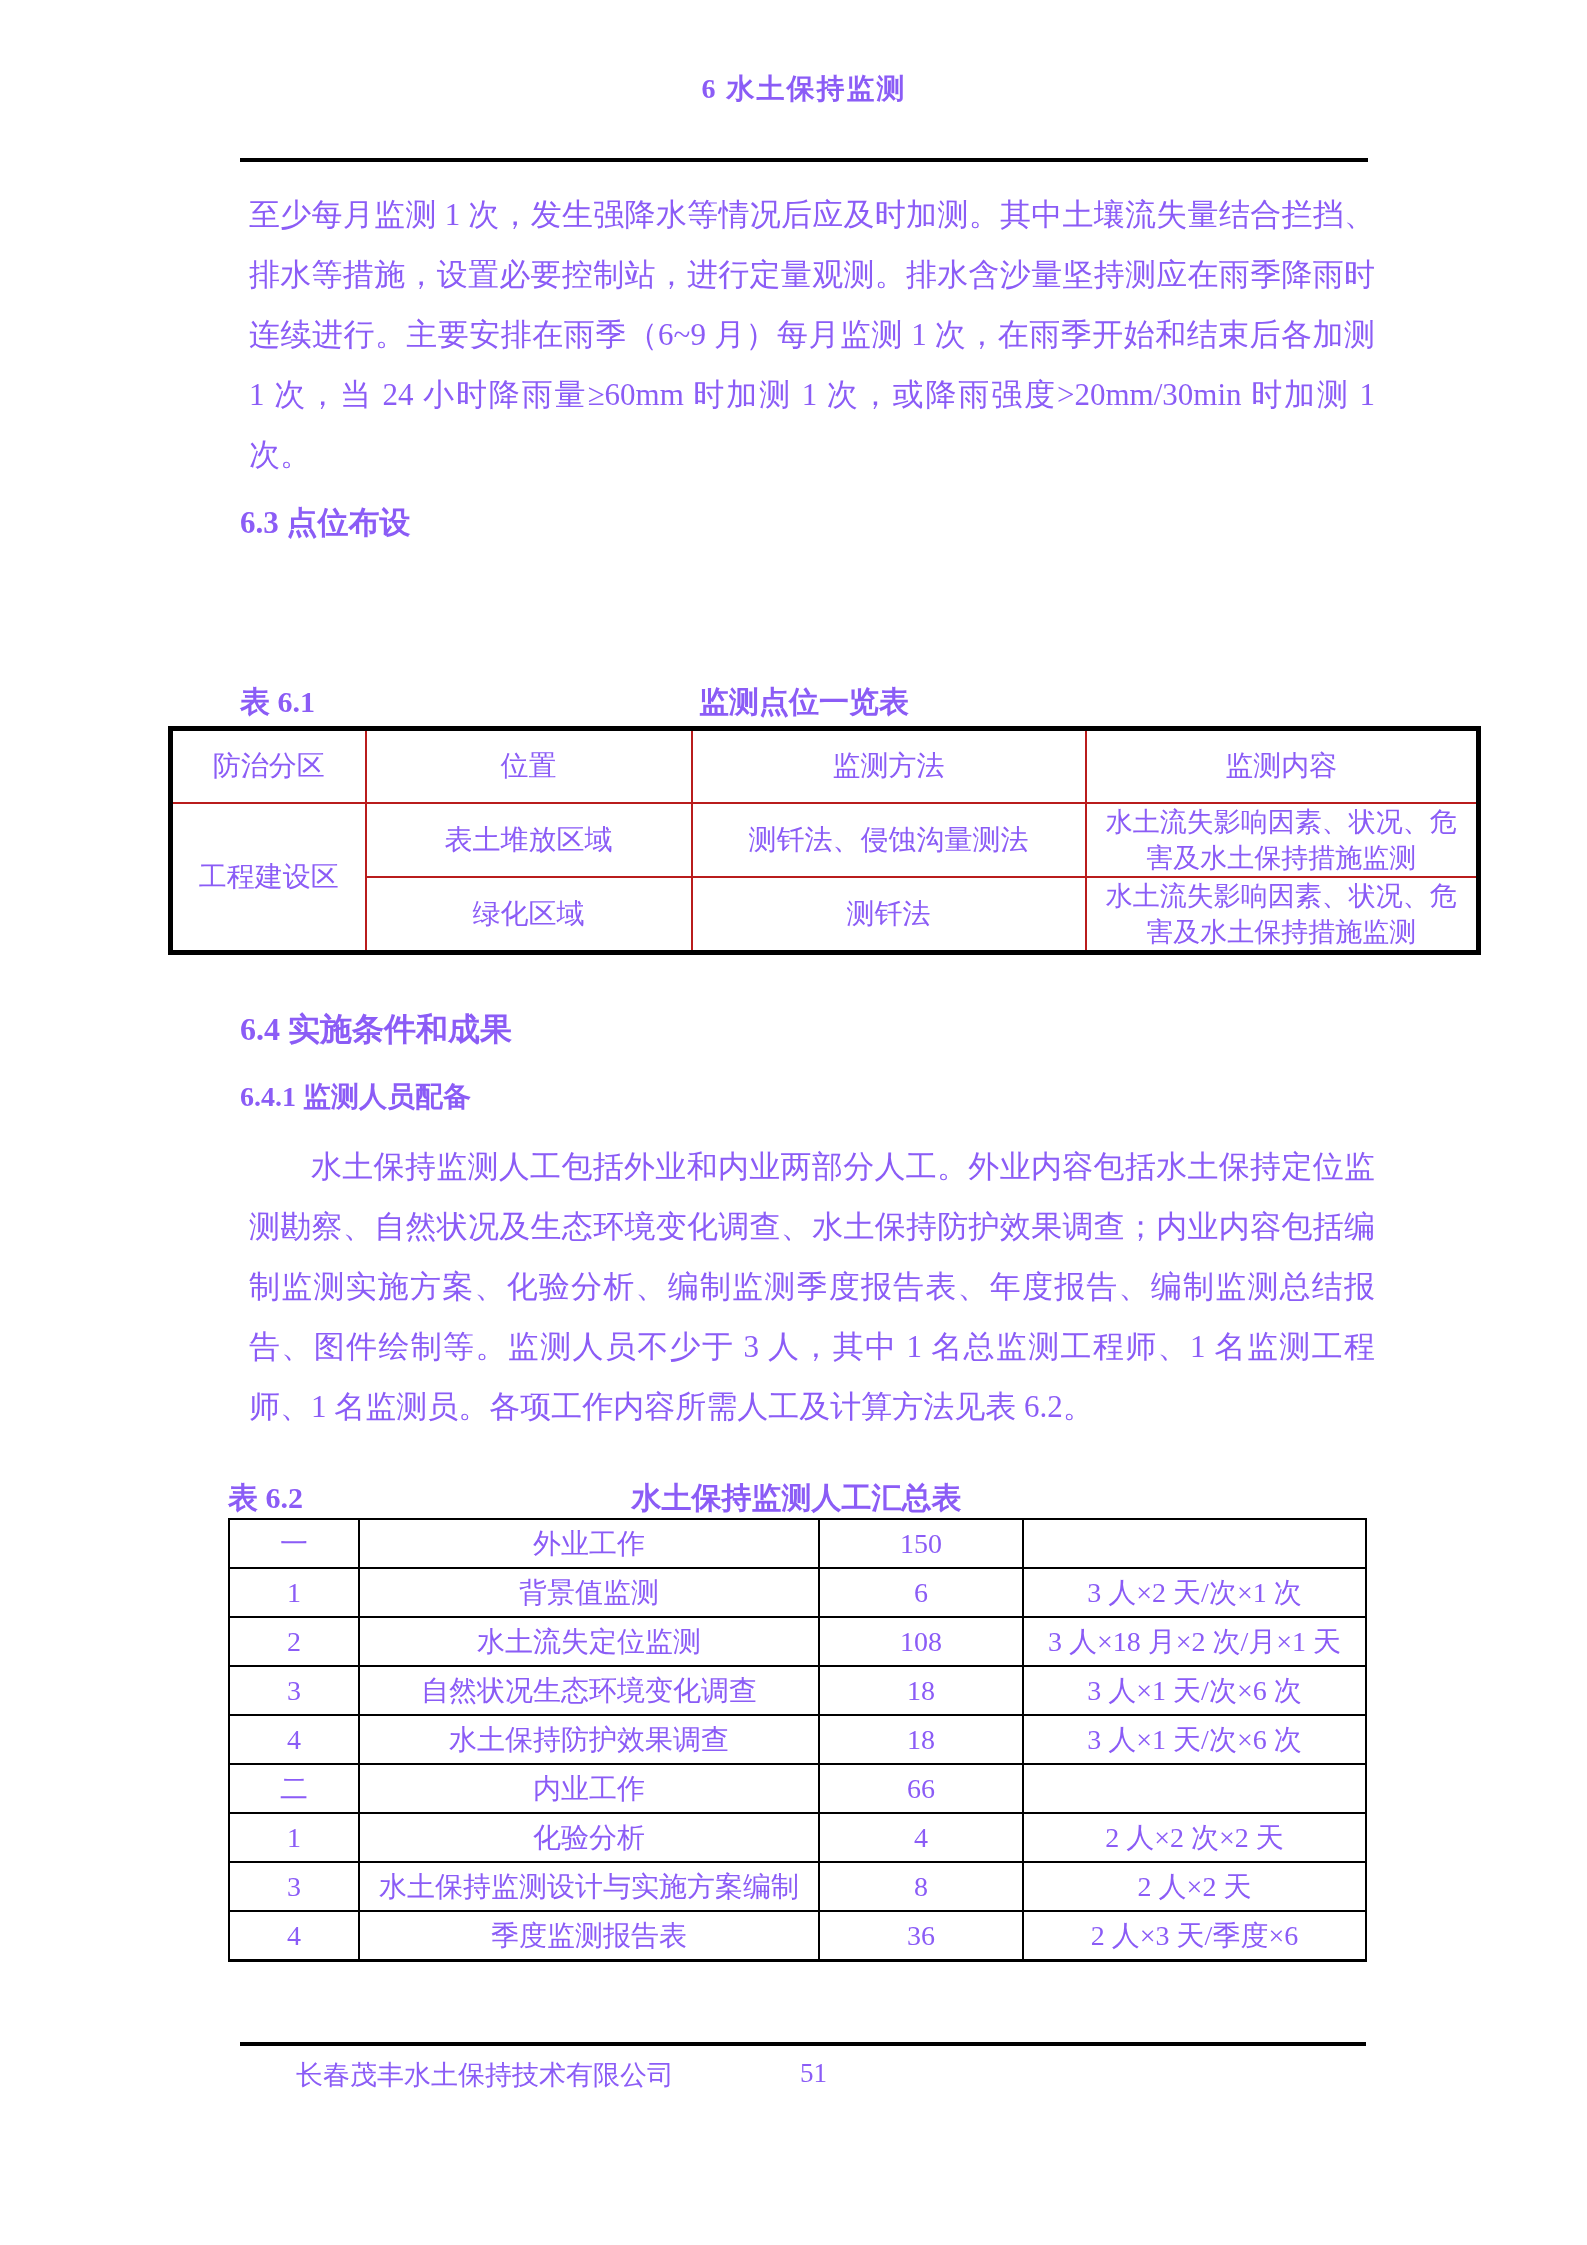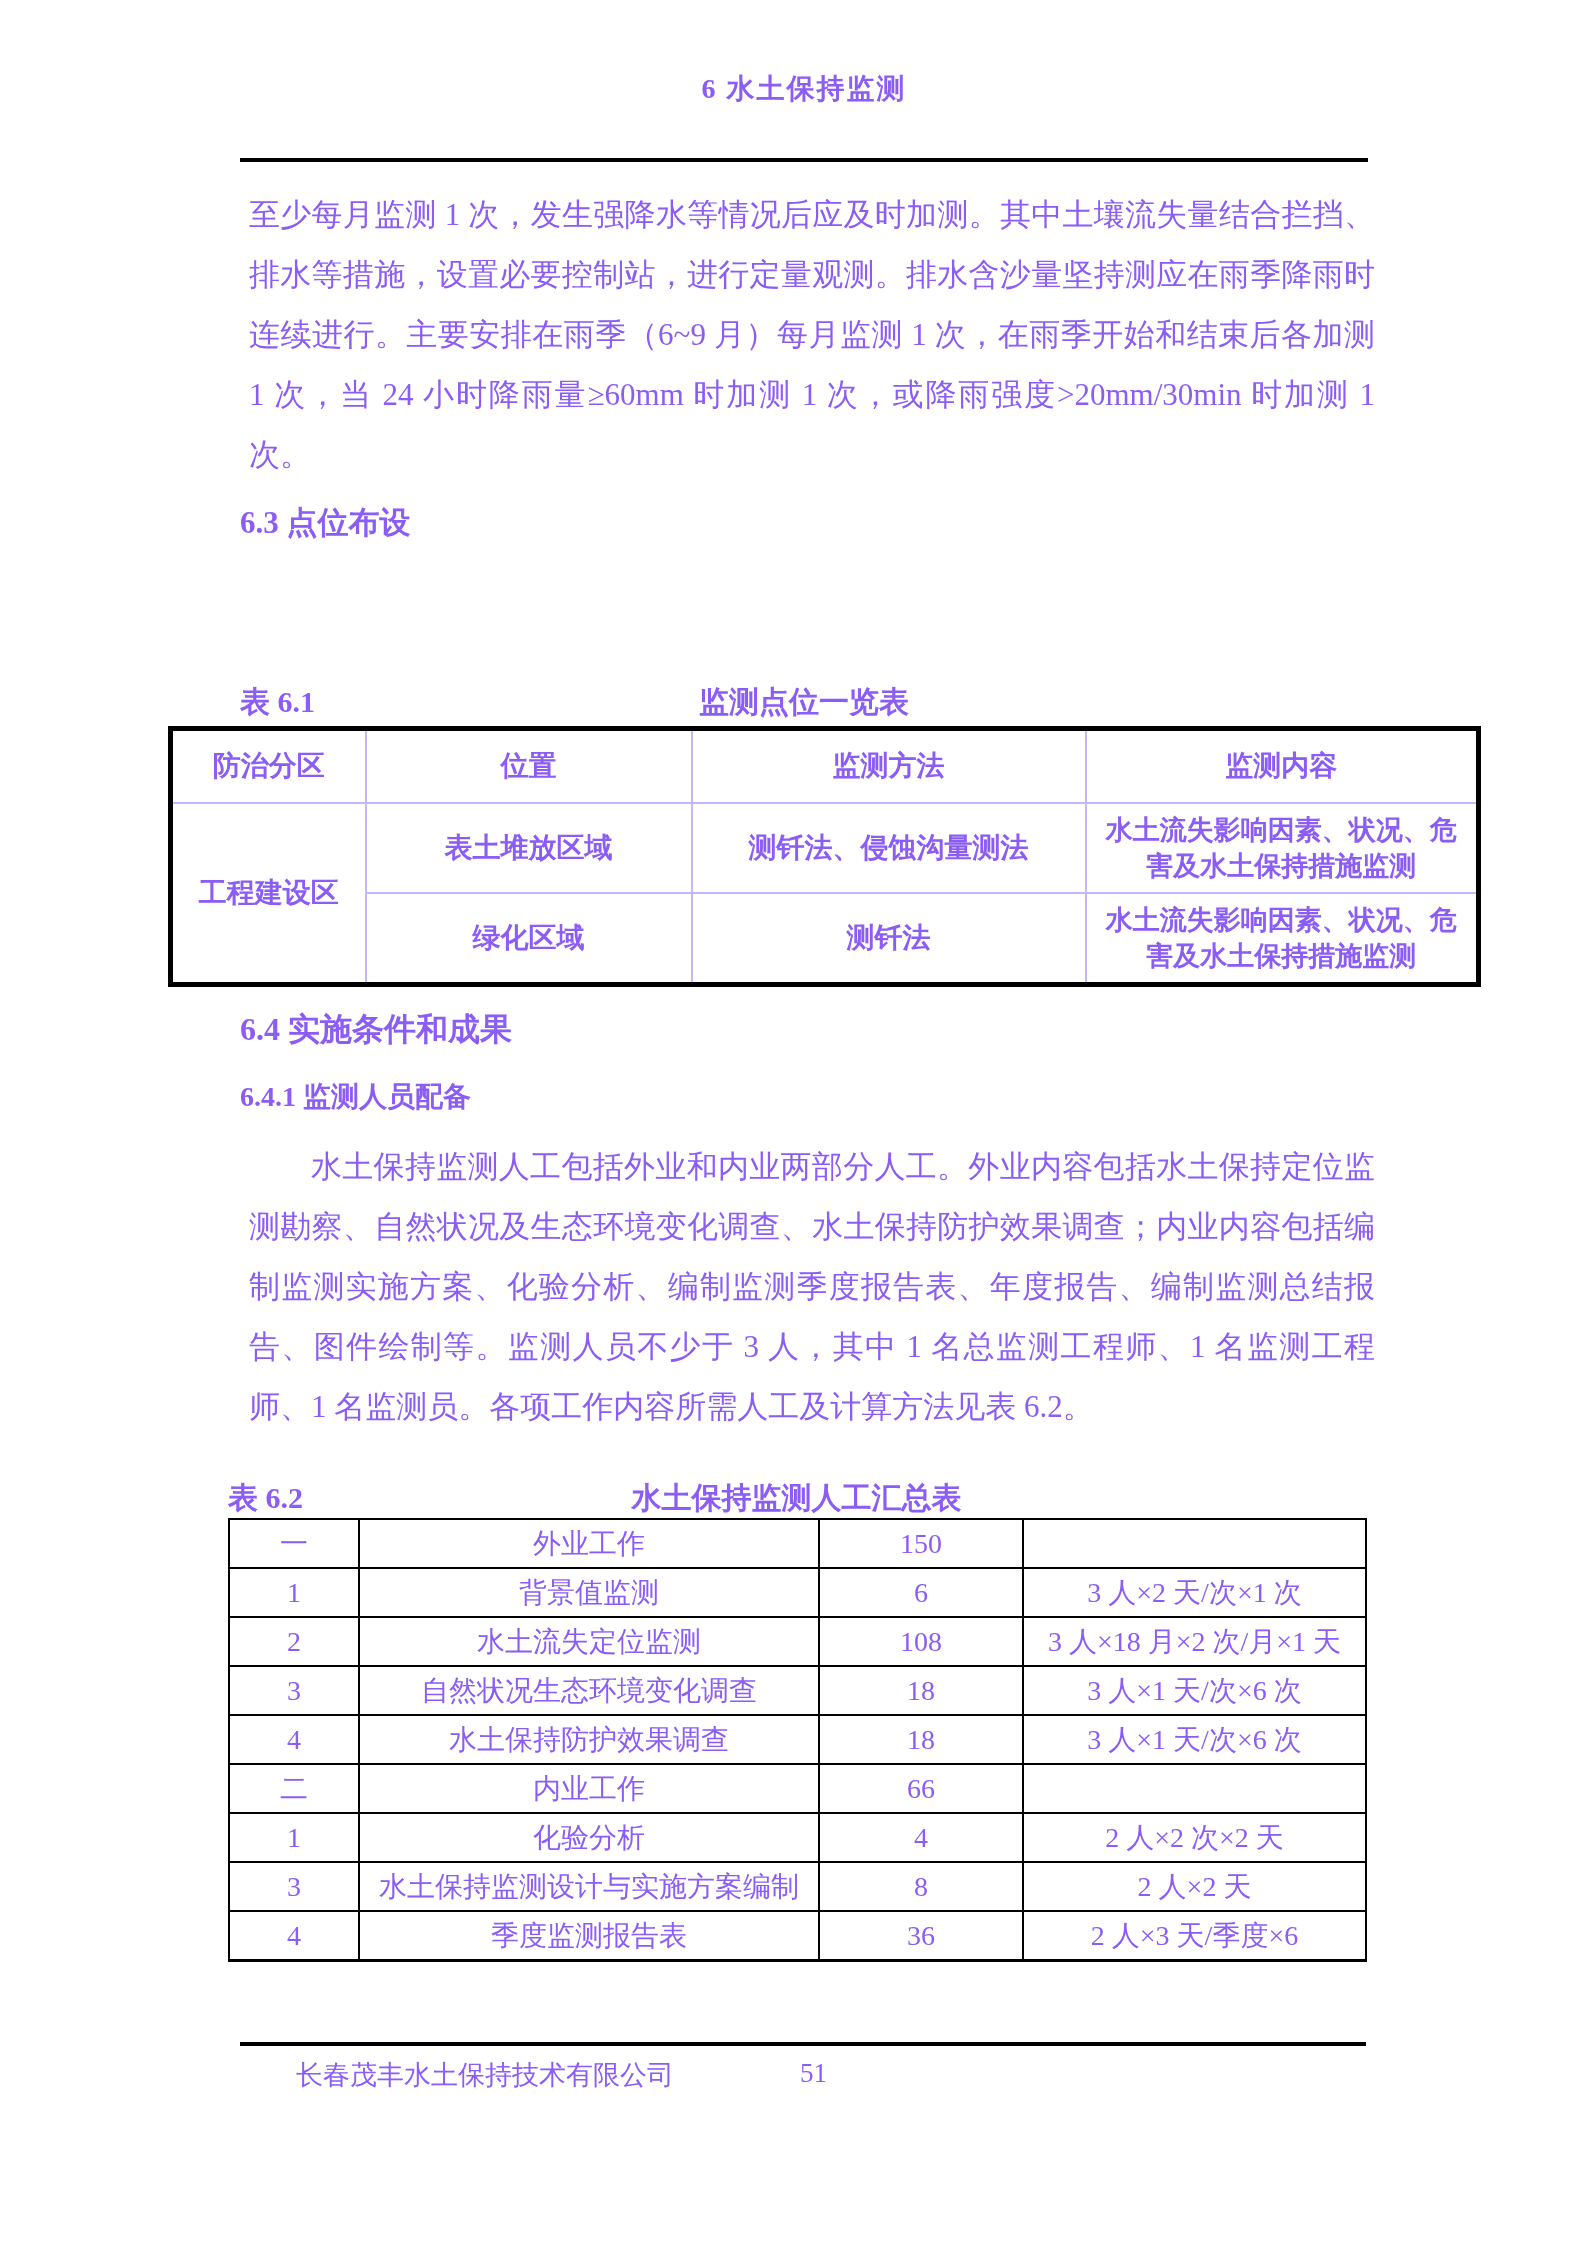--- a/index.html
+++ b/index.html
@@ -48,29 +48,29 @@
 
   
   #table61 {
     top: 726px; left: 168px; width: 1308px;
     border-collapse: collapse;
     border: 5px solid #000;
     table-layout: fixed;
     font-size: 28px;
   }
   #table61 th, #table61 td {
-    border: 2px solid #c4b5fd;
+    border: 2px solid #b91c1c;
     text-align: center; vertical-align: middle;
-    font-weight: bold;
+    font-weight: normal;
     padding: 0 6px;
   }
   #table61 tr.hdr  { height: 74px; }
   #table61 tr.r1   { height: 72px; }
   #table61 tr.r2   { height: 70px; }
-  #table61 td.content { font-size: 27px; line-height: 36px; padding: 8px 10px; }
+  #table61 td.content { font-size: 27px; line-height: 36px; padding: 0 10px; }
 
   
   #table62 {
     top: 1518px; left: 228px; width: 1137px;
     border-collapse: collapse;
     border: 2px solid #000;
     border-bottom-width: 3px;
     table-layout: fixed;
     font-size: 28px;
   }

